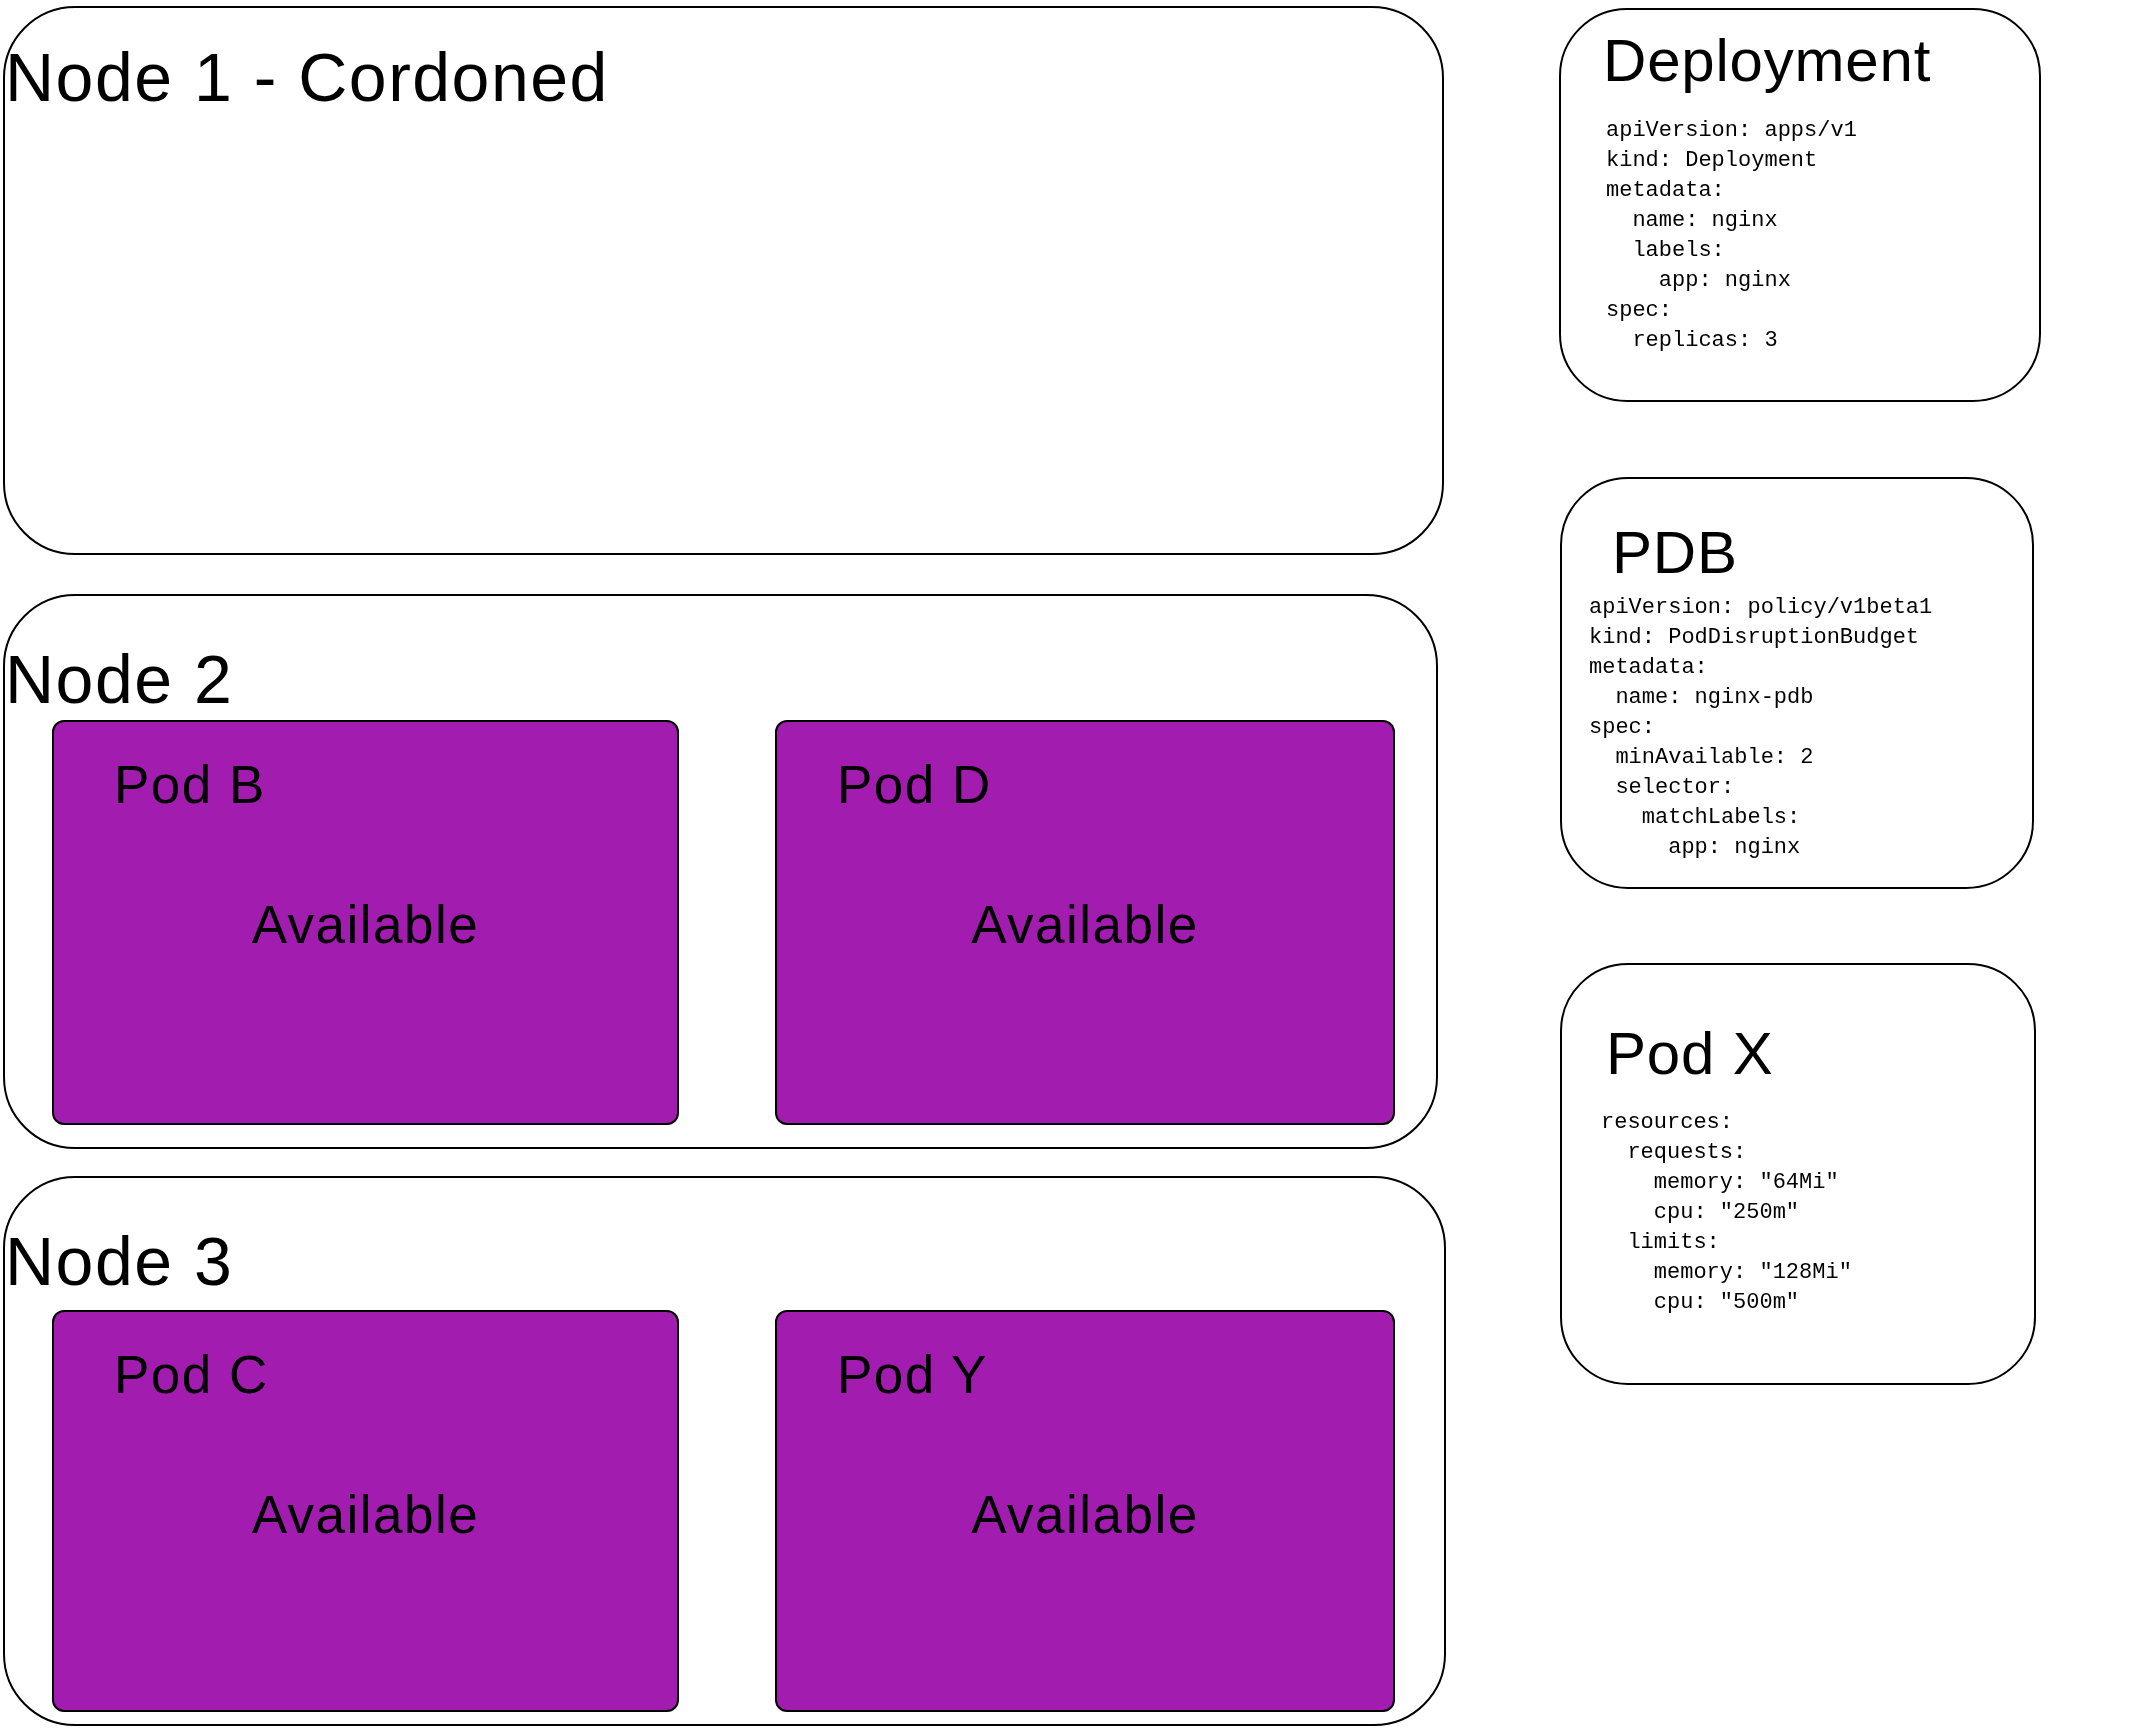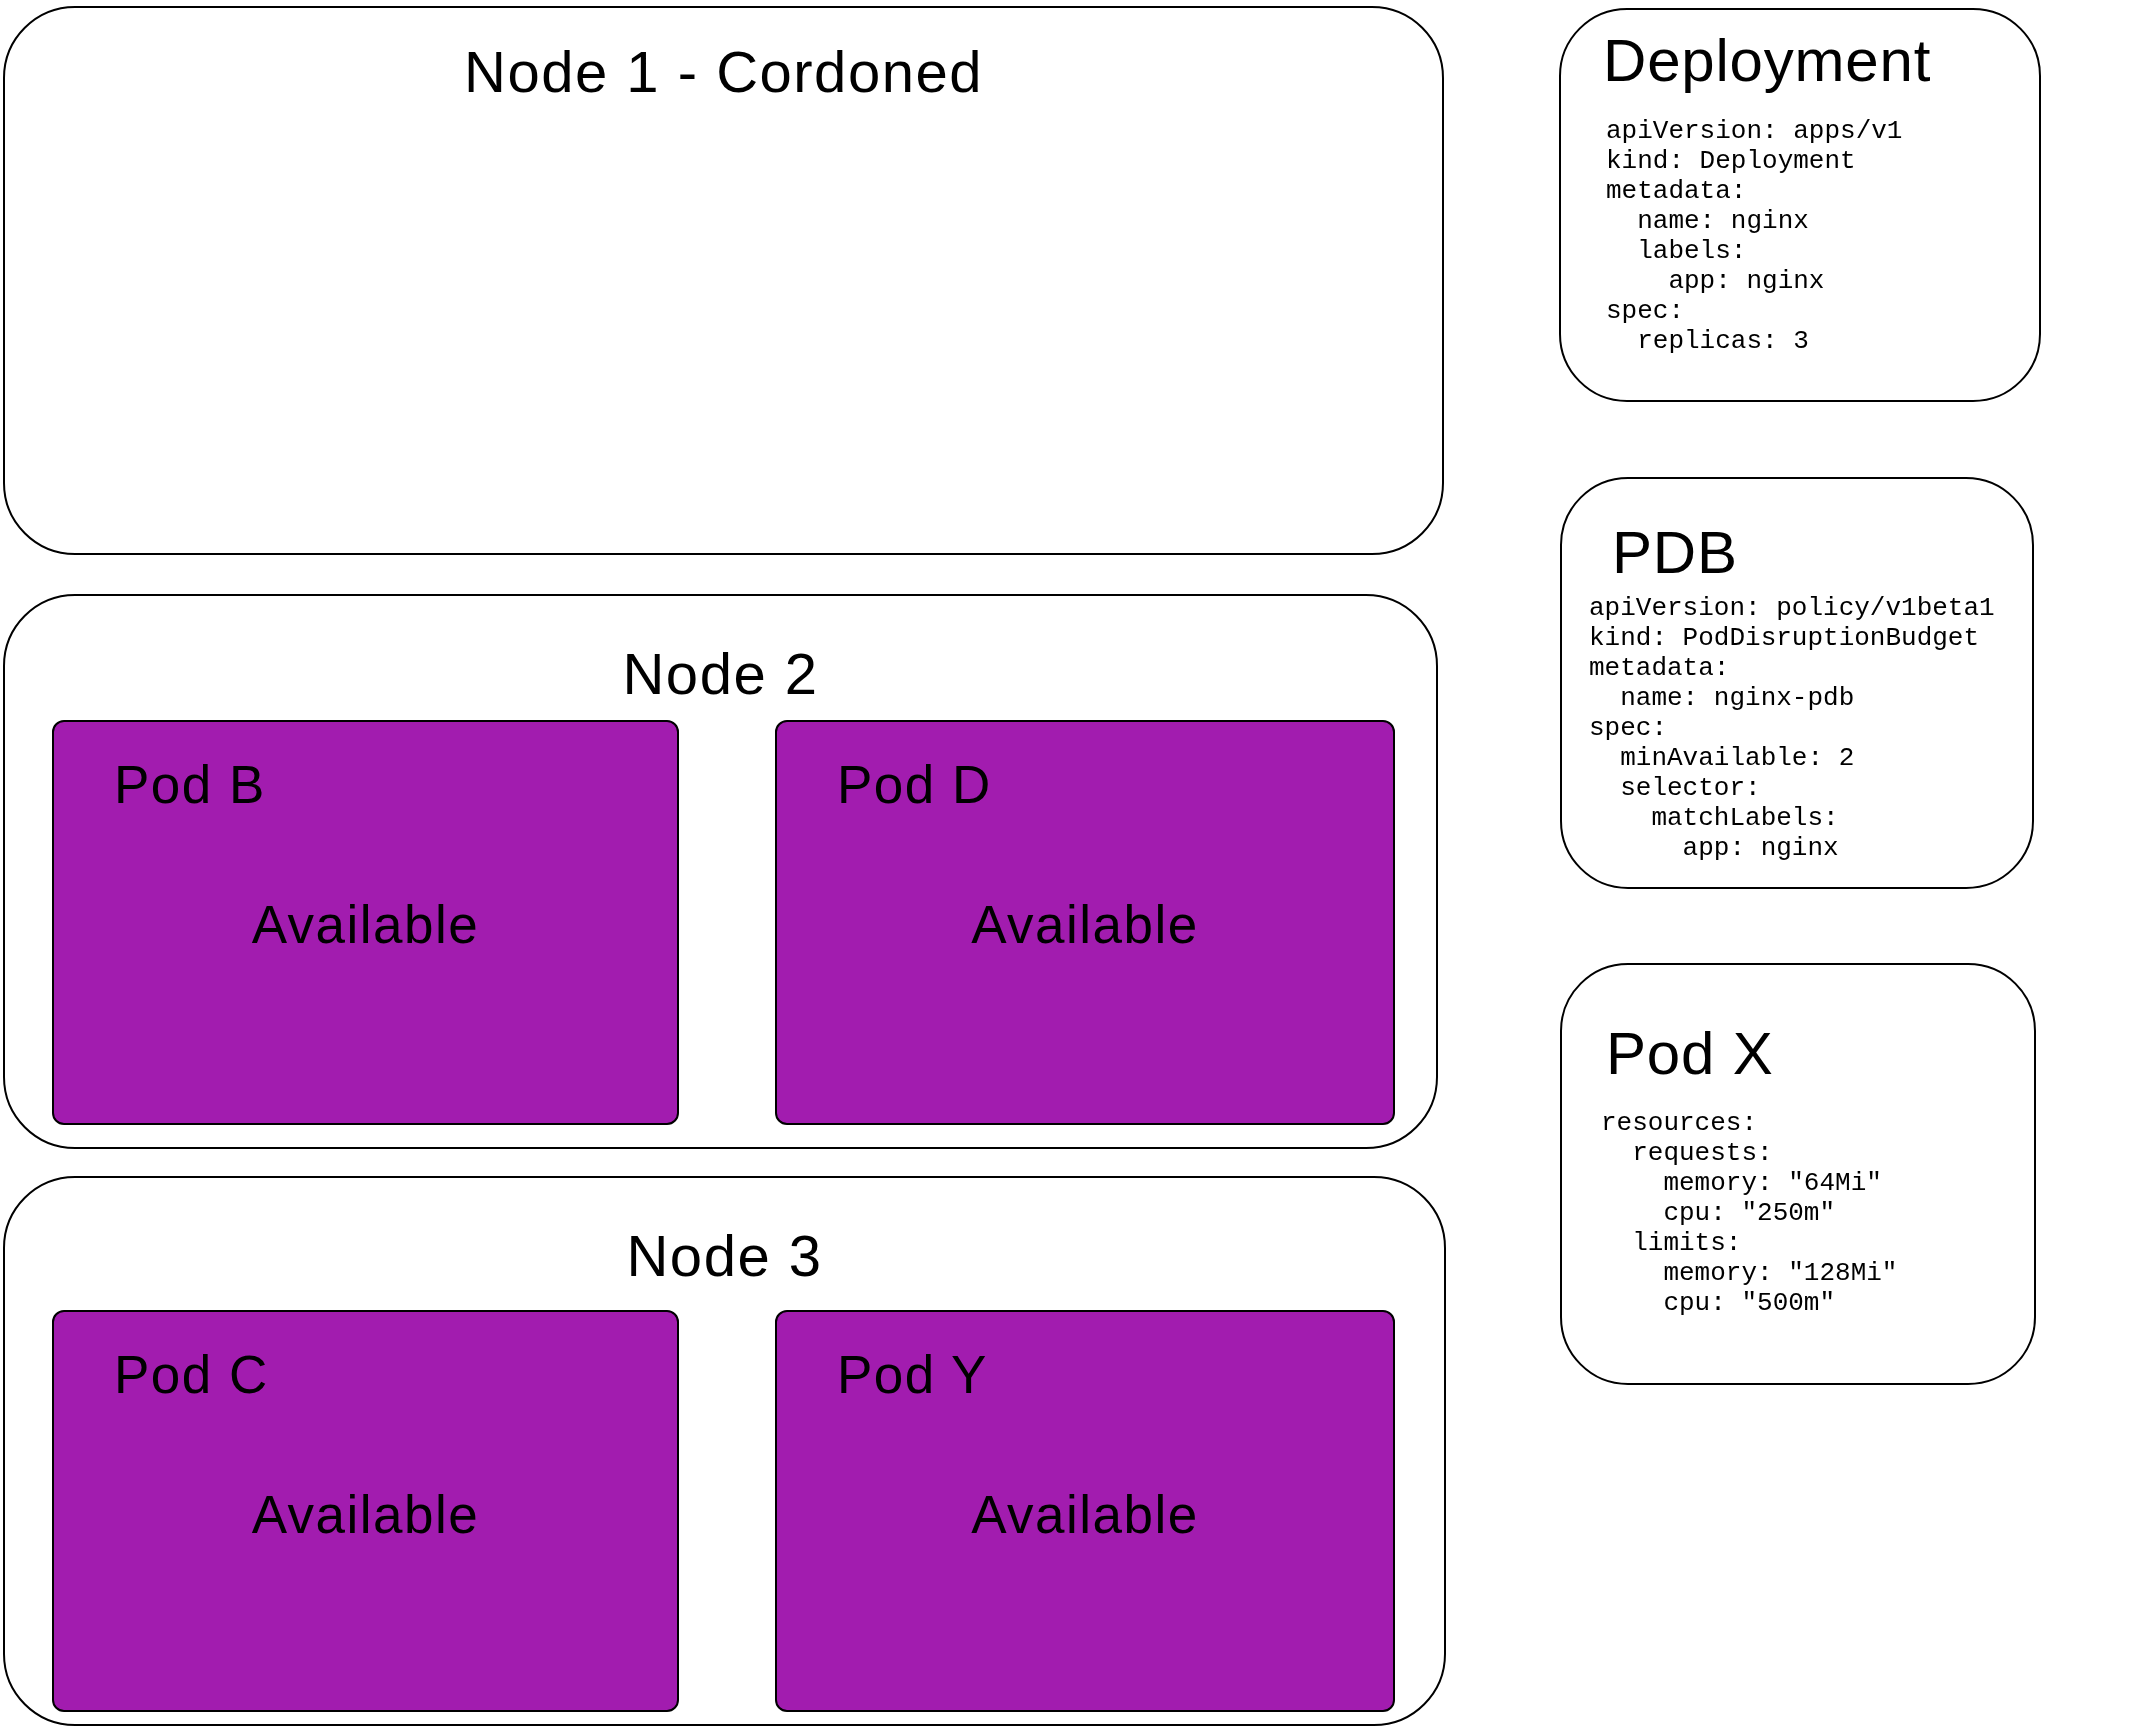--- a/index.html
+++ b/index.html
@@ -21,22 +21,22 @@
     border: 2.3px solid #000000;
     box-sizing: border-box;
   }
   
   .node { border-radius: 72px; }
   #node1 { left: 3px;  top: 6px;    width: 1441px; height: 549px; }
   #node2 { left: 3px;  top: 594px;  width: 1435px; height: 555px; }
   #node3 { left: 3px;  top: 1176px; width: 1443px; height: 550px; }
   .node-title {
     width: 100%;
-    text-align: center;
-    font-size: 58px;
+    text-align: left;
+    font-size: 68px;
     letter-spacing: 1.5px;
     margin-top: 30px;
   }
   #node2 .node-title, #node3 .node-title { margin-top: 44px; }
   
   .pod {
     position: absolute;
     border: 2.3px solid #000000;
     border-radius: 12px;
     box-sizing: border-box;
@@ -69,21 +69,21 @@
   #panel-podx       { left: 1560px; top: 963px; width: 476px; height: 422px; }
   .panel-title {
     font-size: 60px;
     letter-spacing: 0.8px;
     margin: 16.6px 0 0 42px;
   }
   #panel-pdb .panel-title  { margin-top: 39px; margin-left: 50px; }
   #panel-podx .panel-title { margin-top: 54px; margin-left: 44px; }
   .panel-code {
     font-family: "Liberation Mono", "DejaVu Sans Mono", monospace;
-    font-size: 26px;
+    font-size: 22px;
     line-height: 30px;
     white-space: pre;
     margin: 21px 0 0 45px;
   }
   #panel-pdb .panel-code  { margin-top: 6px; margin-left: 27px; }
   #panel-podx .panel-code { margin-top: 19.6px; margin-left: 39px; }
 </style>
 </head>
 <body>
 

